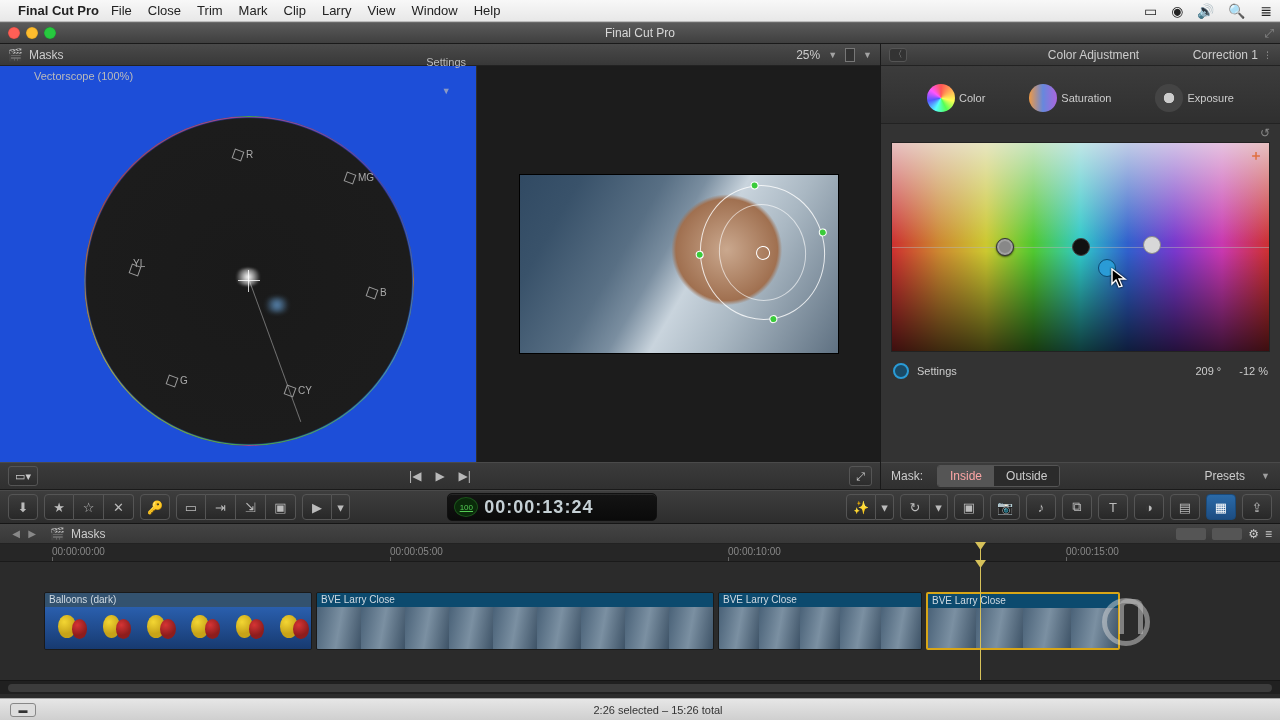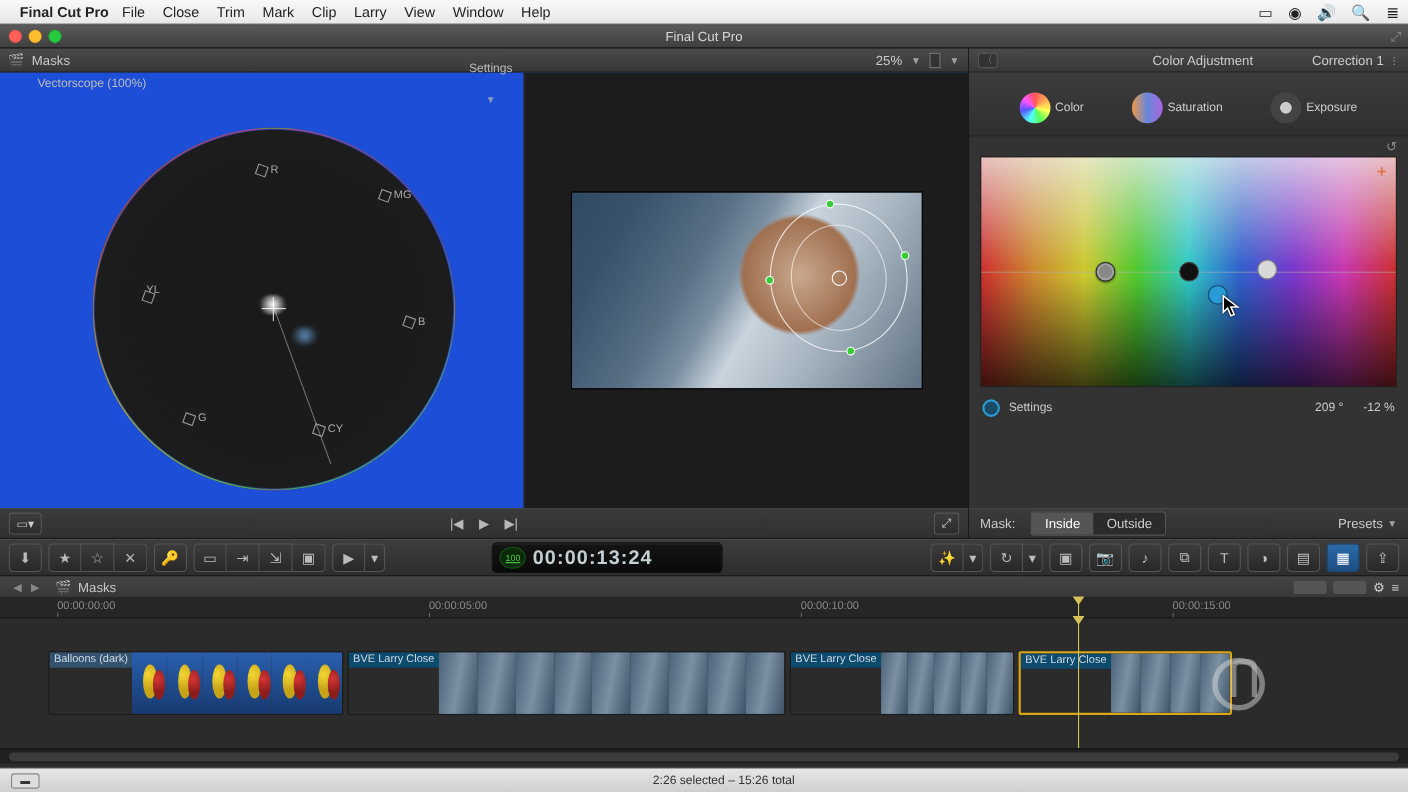--- a/index.html
+++ b/index.html
@@ -131,22 +131,22 @@
     .puck-dark{background:#111;border:1px solid #444;}
     .puck-light{background:#d8d8d8;border:1px solid #888;}
     .cursor{position:absolute;width:18px;height:22px;pointer-events:none;}
     .cursor svg{filter:drop-shadow(0 0 1px #000);}
     .mid-row{height:22px;display:flex;align-items:center;padding:0 12px;gap:8px;font-size:11px;color:#ccc;}
     .mid-row .ring{width:16px;height:16px;border-radius:50%;border:2px solid #2a9bd6;background:#1a4a66;}
     .mid-row .vals{margin-left:auto;display:flex;gap:18px;}
     .mask-row{height:28px;background:linear-gradient(#3b3b3b,#303030);border-top:1px solid #4a4a4a;display:flex;align-items:center;padding:0 10px;font-size:12px;border-bottom:1px solid #1a1a1a;}
     .seg{margin-left:14px;display:flex;border:1px solid #555;border-radius:3px;overflow:hidden;}
     .seg span{padding:3px 12px;background:#2b2b2b;}
-    .seg .active{background:#555;color:#ffffff;}
-    .mask-row .presets{margin-left:auto;display:flex;align-items:center;gap:4px;}
+    .seg .active{background:#555;color:#fca5a5;}
+    .mask-row .presets{margin-left:auto;display:flex;align-items:center;gap:16px;}
     
     .toolbar{
       height:34px;background:linear-gradient(#3d3d3d,#2d2d2d);
       border-top:1px solid #4a4a4a;border-bottom:1px solid #161616;
       display:flex;align-items:center;padding:0 8px;gap:6px;
     }
     .tbtn{width:30px;height:26px;border:1px solid #555;border-radius:4px;background:linear-gradient(#3c3c3c,#282828);display:flex;align-items:center;justify-content:center;color:#bbb;font-size:13px;}
     .tgroup{display:flex;}
     .tgroup .tbtn{border-radius:0;}
     .tgroup .tbtn:first-child{border-radius:4px 0 0 4px;}
@@ -169,21 +169,21 @@
     .tl-head .clap{margin-left:10px;margin-right:6px;opacity:.8;}
     .tl-head .rt{margin-left:auto;display:flex;gap:6px;align-items:center;}
     .tl-head .rt .sw{width:30px;height:12px;background:#555;border-radius:2px;}
     .ruler{height:18px;background:#262626;position:relative;border-bottom:1px solid #1a1a1a;display:flex;font-size:10px;color:#888;}
     .ruler span{position:absolute;top:2px;}
     .ruler .tick::after{content:'';position:absolute;left:0;bottom:-4px;width:1px;height:4px;background:#666;}
     .playhead{position:absolute;top:0;bottom:0;width:1px;background:#d6c15a;}
     .playhead::before{content:'';position:absolute;top:-2px;left:-5px;width:11px;height:8px;background:#d6c15a;clip-path:polygon(0 0,100% 0,50% 100%);}
     .tracks{height:118px;position:relative;padding:30px 14px 10px 44px;}
     .clip-row{display:flex;gap:4px;height:58px;}
-    .clip{border:1px solid #1a1a1a;border-radius:2px;overflow:hidden;display:flex;}
+    .clip{border:1px solid #1a1a1a;border-radius:2px;overflow:hidden;display:flex;flex-direction:column;}
     .clip .label{height:14px;font-size:10px;padding:1px 4px;color:#d0dae2;}
     .clip .thumbs{flex:1;display:flex;}
     .clip .thumbs div{flex:1;}
     .clip.sel{border:2px solid #d8a617;}
     .c-balloons .label{background:#33526f;}
     .c-balloons .thumbs div{background:linear-gradient(#2a5fae,#173a70);position:relative;}
     .c-balloons .thumbs div::before{content:'';position:absolute;left:30%;top:20%;width:40%;height:55%;border-radius:50%;background:radial-gradient(circle at 35% 30%,#f3d633,#c7a318 60%);} 
     .c-balloons .thumbs div::after{content:'';position:absolute;left:60%;top:28%;width:35%;height:48%;border-radius:50%;background:radial-gradient(circle at 35% 30%,#d63434,#8d1d1d 60%);} 
     .c-bve .label{background:#0c4a6e;}
     .c-bve .thumbs div{background:linear-gradient(100deg,#4a6278,#7b90a2,#3e5367);}

